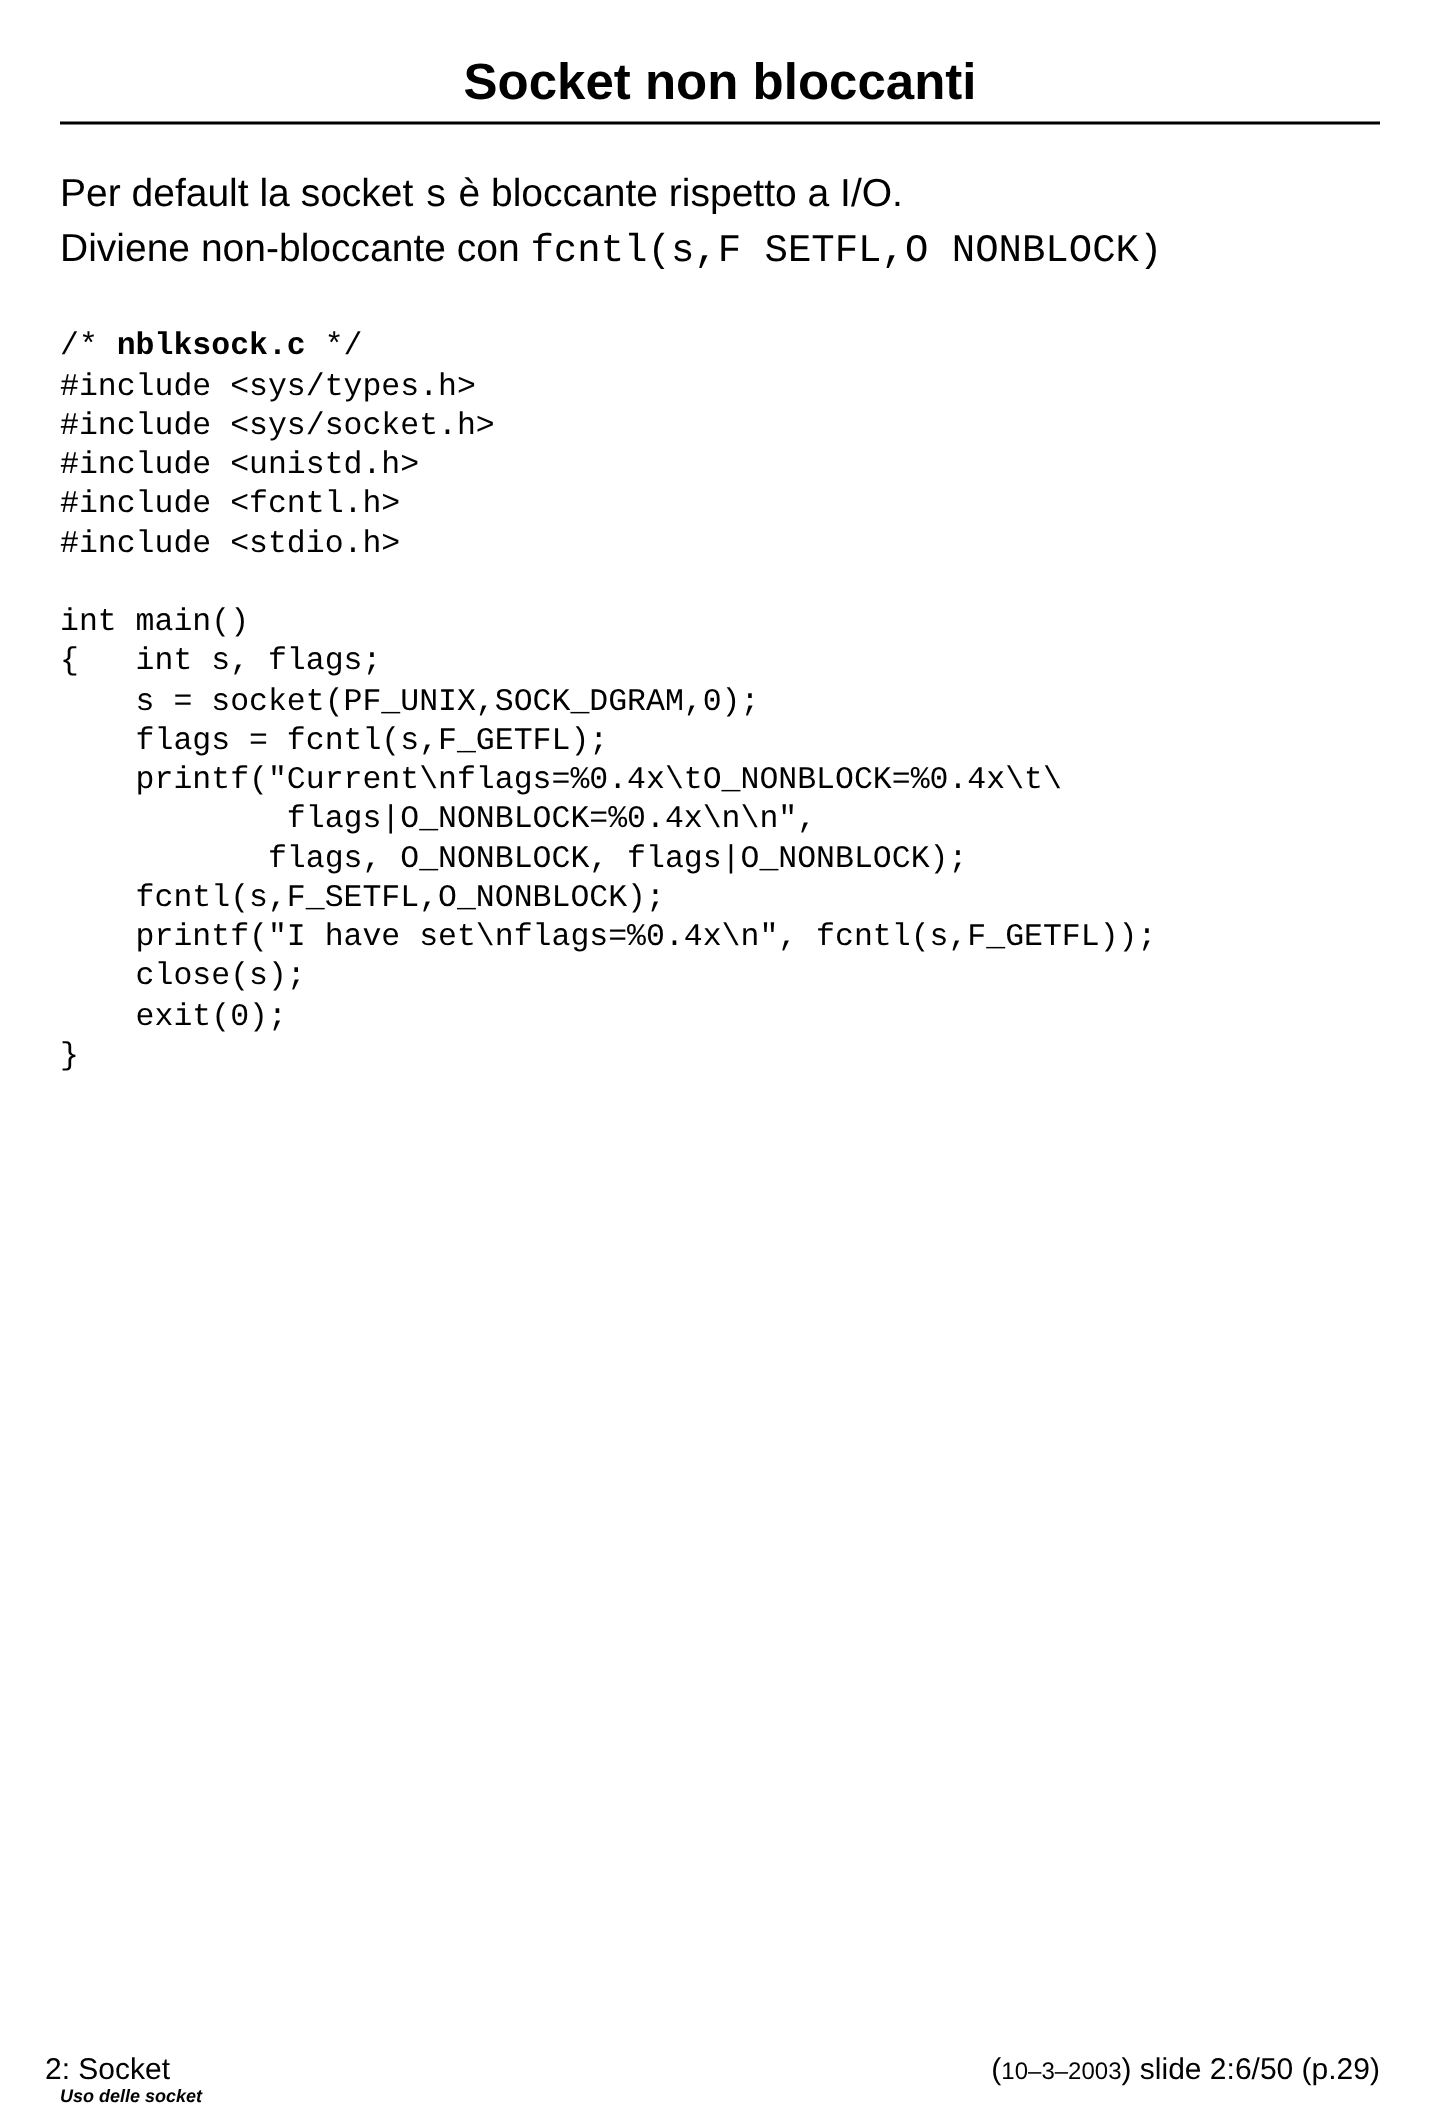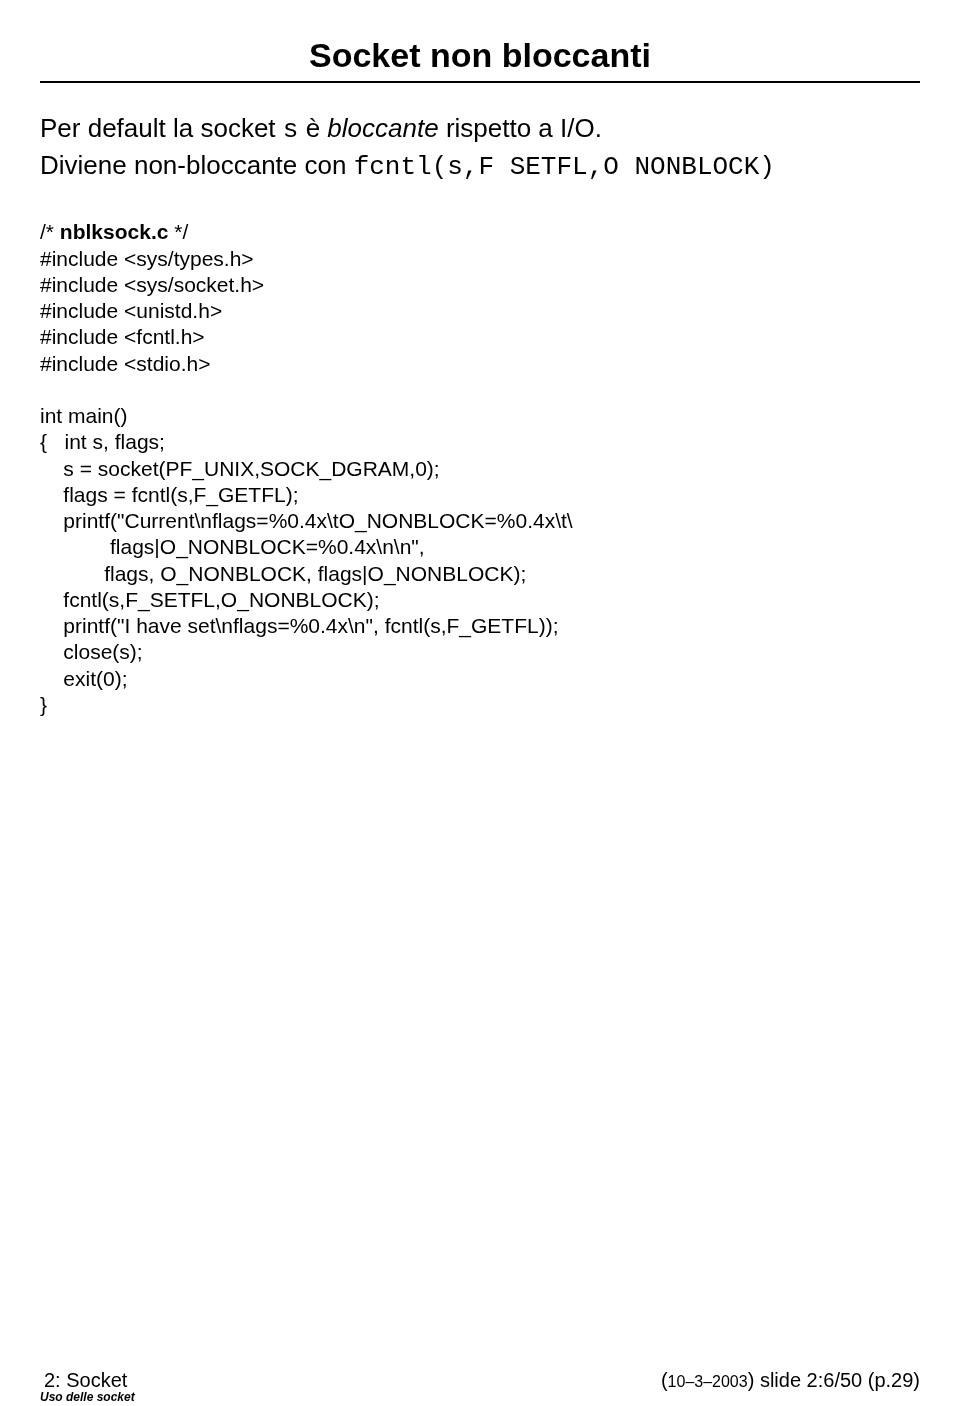--- a/index.html
+++ b/index.html
@@ -25,33 +25,33 @@
   border-top: 2px solid #000;
   margin: 0 0 28px 0;
 }
 .body-text {
   font-size: 26px;
   line-height: 1.35;
 }
 .code-inline {
   font-family: "Courier New", Courier, monospace;
 }
-.italic { font-style: italic; }
+.italic { }
 .codeblock {
-  font-family: Liberation Sans, sans-serif;
+  font-family: Liberation Mono, monospace;
   font-size: 21px;
   white-space: pre;
   line-height: 1.25;
   margin-top: 8px;
 }
 .bold { font-weight: bold; }
 .footer {
   position: absolute;
   bottom: 14px;
-  left: 44px;
+  left: 30px;
   right: 40px;
   font-size: 20px;
   margin-top: 48px;
 }
 .footer-left {
   float: left;
 }
 .footer-right {
   float: right;
 }

